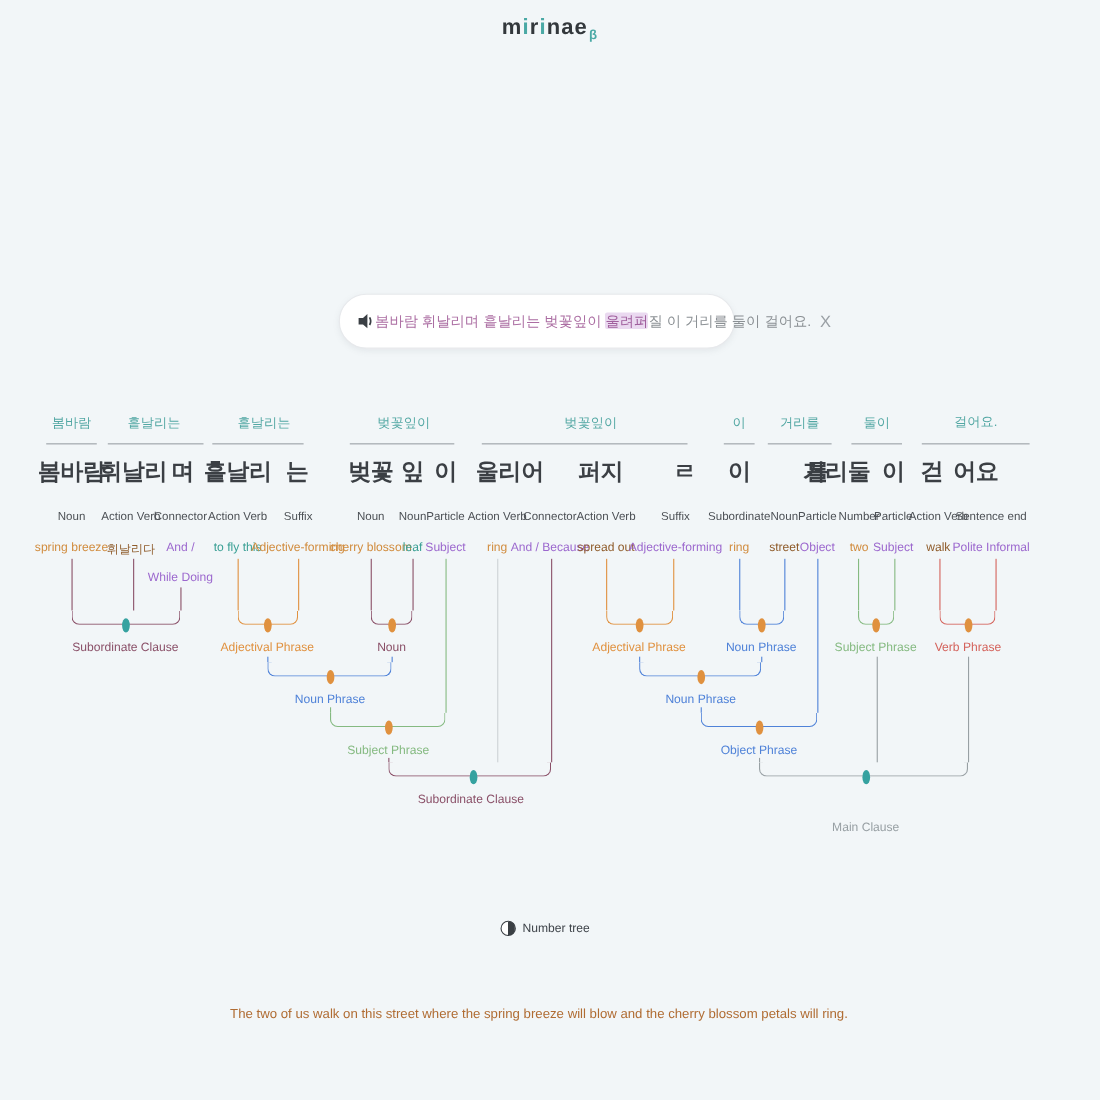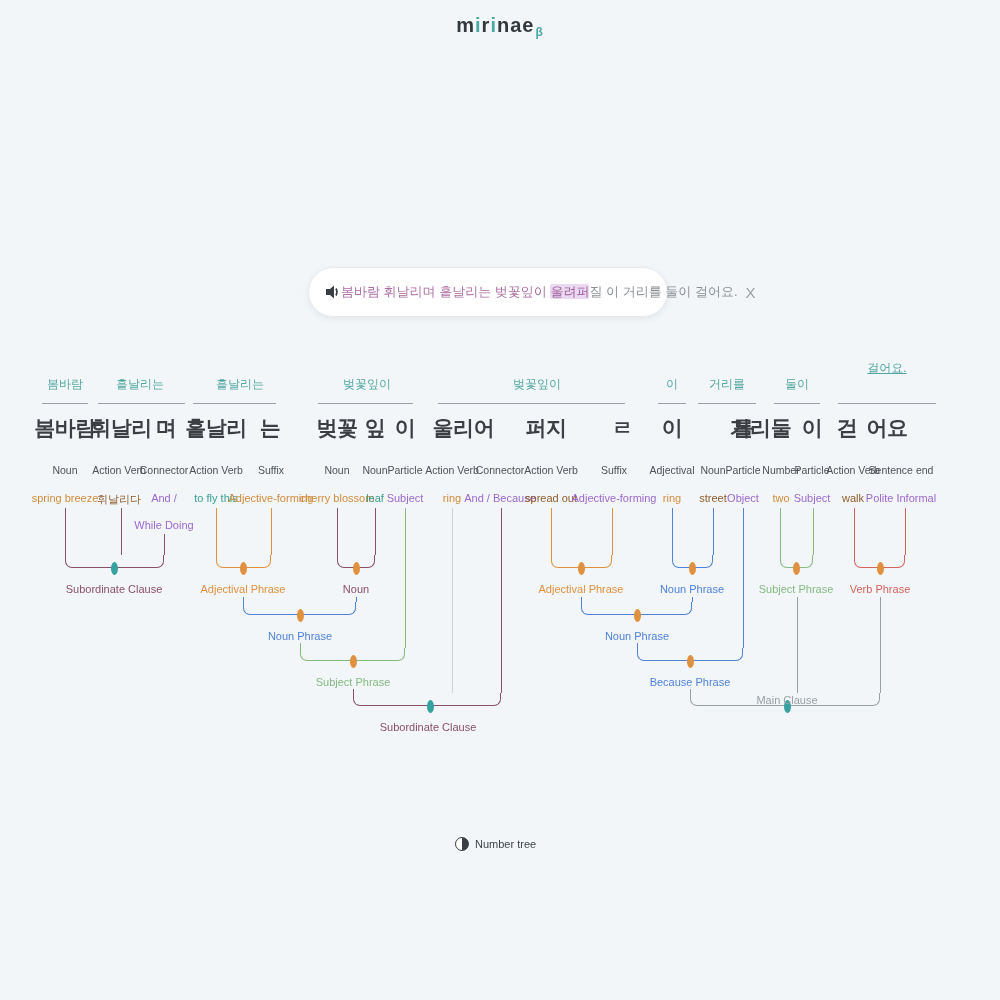--- a/index.html
+++ b/index.html
@@ -80,21 +80,21 @@
       <div class="hdr" style="left: 367px; top: 376px;">벚꽃잎이</div>
       <div class="uline" style="left: 318px; top: 403px; width: 95px;"></div>
       <div class="hdr" style="left: 537px; top: 376px;">벚꽃잎이</div>
       <div class="uline" style="left: 438px; top: 403px; width: 187px;"></div>
       <div class="hdr" style="left: 672px; top: 376px;">이</div>
       <div class="uline" style="left: 658px; top: 403px; width: 28px;"></div>
       <div class="hdr" style="left: 727px; top: 376px;">거리를</div>
       <div class="uline" style="left: 698px; top: 403px; width: 58px;"></div>
       <div class="hdr" style="left: 797px; top: 376px;">둘이</div>
       <div class="uline" style="left: 774px; top: 403px; width: 46px;"></div>
-      <div class="hdr" style="left: 887px; top: 360px; text-decoration: underline;">걸어요.</div>
+      <div class="hdr" style="left: 887px; top: 375px;">걸어요.</div>
       <div class="uline" style="left: 838px; top: 403px; width: 98px;"></div>
       <div class="big" style="left: 65px; top: 414px;">봄바람</div>
       <div class="pos" style="left: 65px; top: 464px;">Noun</div>
       <div class="trans" style="left: 65px; top: 492px; color: rgb(209, 140, 62);">spring breeze</div>
       <div class="big" style="left: 121px; top: 414px;">휘날리</div>
       <div class="pos" style="left: 119px; top: 464px;">Action Verb</div>
       <div class="trans" style="left: 119px; top: 492px; color: rgb(143, 92, 43);">휘날리다</div>
       <div class="big" style="left: 166px; top: 414px;">며</div>
       <div class="pos" style="left: 164px; top: 464px;">Connector</div>
       <div class="trans" style="left: 164px; top: 492px; color: rgb(156, 104, 206);">And /</div>
@@ -120,21 +120,21 @@
       <div class="big" style="left: 484px; top: 414px;">어</div>
       <div class="pos" style="left: 500px; top: 464px;">Connector</div>
       <div class="trans" style="left: 500px; top: 492px; color: rgb(156, 104, 206);">And / Because</div>
       <div class="big" style="left: 546px; top: 414px;">퍼지</div>
       <div class="pos" style="left: 551px; top: 464px;">Action Verb</div>
       <div class="trans" style="left: 551px; top: 492px; color: rgb(143, 92, 43);">spread out</div>
       <div class="big" style="left: 622px; top: 414px;">ㄹ</div>
       <div class="pos" style="left: 614px; top: 464px;">Suffix</div>
       <div class="trans" style="left: 614px; top: 492px; color: rgb(156, 104, 206);">Adjective-forming</div>
       <div class="big" style="left: 672px; top: 414px;">이</div>
-      <div class="pos" style="left: 672px; top: 464px;">Adjectival</div>
+      <div class="pos" style="left: 672px; top: 464px;">Subordinate</div>
       <div class="trans" style="left: 672px; top: 492px; color: rgb(209, 140, 62);">ring</div>
       <div class="big" style="left: 750px; top: 414px;">거리</div>
       <div class="pos" style="left: 713px; top: 464px;">Noun</div>
       <div class="trans" style="left: 713px; top: 492px; color: rgb(143, 92, 43);">street</div>
       <div class="big" style="left: 743px; top: 414px;">를</div>
       <div class="pos" style="left: 743px; top: 464px;">Particle</div>
       <div class="trans" style="left: 743px; top: 492px; color: rgb(156, 104, 206);">Object</div>
       <div class="big" style="left: 781px; top: 414px;">둘</div>
       <div class="pos" style="left: 781px; top: 464px;">Number</div>
       <div class="trans" style="left: 781px; top: 492px; color: rgb(209, 140, 62);">two</div>
@@ -201,28 +201,29 @@
       <div class="dot" style="left: 296.5px; top: 608.5px; background: rgb(224, 145, 63);"></div>
       <div class="glabel" style="left: 300px; top: 630px; color: rgb(79, 130, 216);">Noun Phrase</div>
       <div class="brace" style="left: 581px; top: 602px; width: 111px; height: 13px; border-color: rgb(79, 130, 216);"></div>
       <div class="dot" style="left: 633.5px; top: 608.5px; background: rgb(224, 145, 63);"></div>
       <div class="glabel" style="left: 637px; top: 630px; color: rgb(79, 130, 216);">Noun Phrase</div>
       <div class="brace" style="left: 300px; top: 648px; width: 105px; height: 13px; border-color: rgb(133, 186, 129);"></div>
       <div class="dot" style="left: 349.5px; top: 654.5px; background: rgb(224, 145, 63);"></div>
       <div class="glabel" style="left: 353px; top: 676px; color: rgb(133, 186, 129);">Subject Phrase</div>
       <div class="brace" style="left: 637px; top: 648px; width: 106px; height: 13px; border-color: rgb(79, 130, 216);"></div>
       <div class="dot" style="left: 686.5px; top: 654.5px; background: rgb(224, 145, 63);"></div>
-      <div class="glabel" style="left: 690px; top: 676px; color: rgb(79, 130, 216);">Because Phrase</div>
+      <div class="glabel" style="left: 690px; top: 676px; color: rgb(79, 130, 216);">Object Phrase</div>
       <div class="brace" style="left: 353px; top: 693px; width: 148px; height: 13px; border-color: rgb(138, 80, 104);"></div>
       <div class="dot" style="left: 426.5px; top: 699.5px; background: rgb(54, 162, 160);"></div>
       <div class="glabel" style="left: 428px; top: 721px; color: rgb(138, 80, 104);">Subordinate Clause</div>
       <div class="brace" style="left: 690px; top: 693px; width: 190px; height: 13px; border-color: rgb(152, 160, 164);"></div>
       <div class="dot" style="left: 783.5px; top: 699.5px; background: rgb(54, 162, 160);"></div>
-      <div class="glabel" style="left: 787px; top: 694px; color: rgb(152, 160, 164);">Main Clause</div>
+      <div class="glabel" style="left: 787px; top: 746px; color: rgb(152, 160, 164);">Main Clause</div>
     </div>
 
   <div id="compact">
     <div id="toggle-icon"></div>
     <span>Number tree</span>
   </div>
 
+  <div id="translation">The two of us walk on this street where the spring breeze will blow and the cherry blossom petals will ring.</div>
 
 </div>
 
 </body></html>

